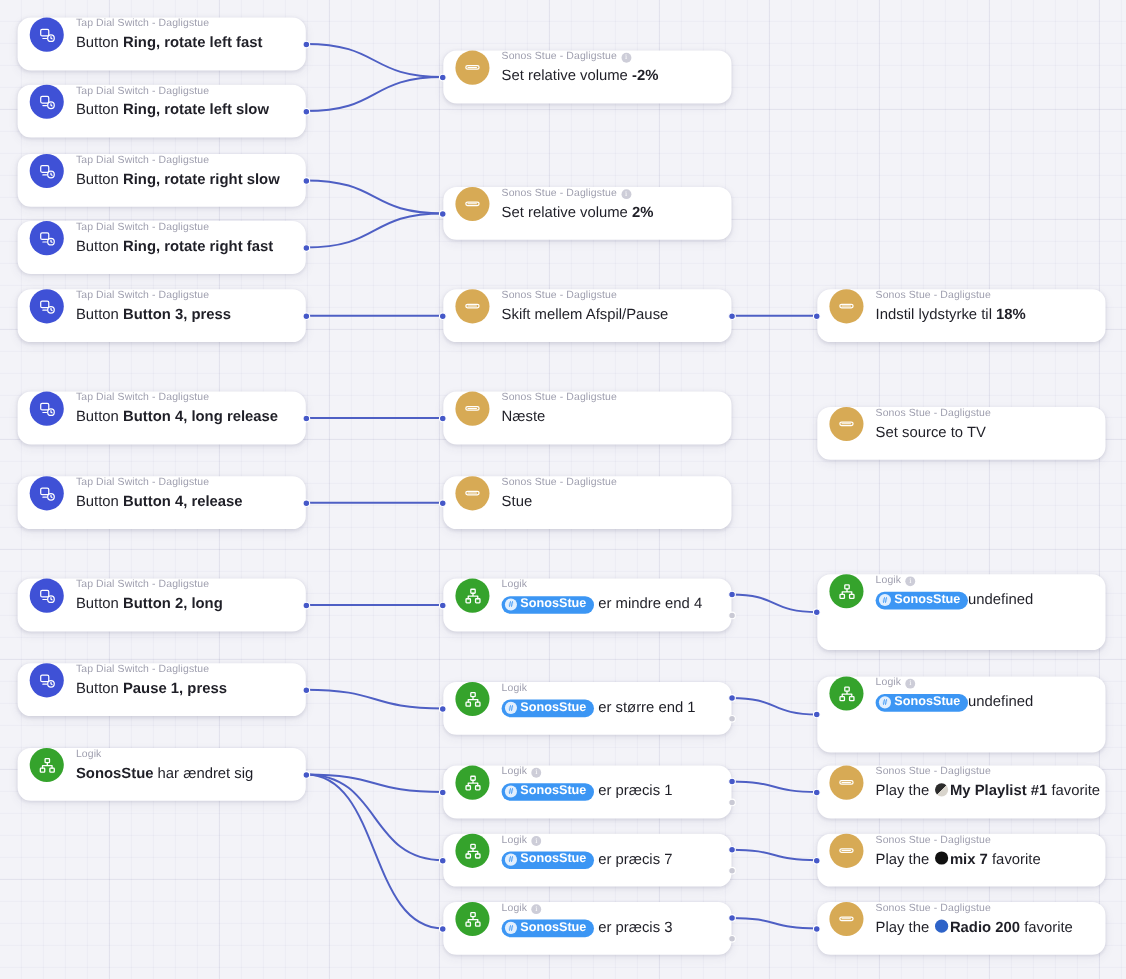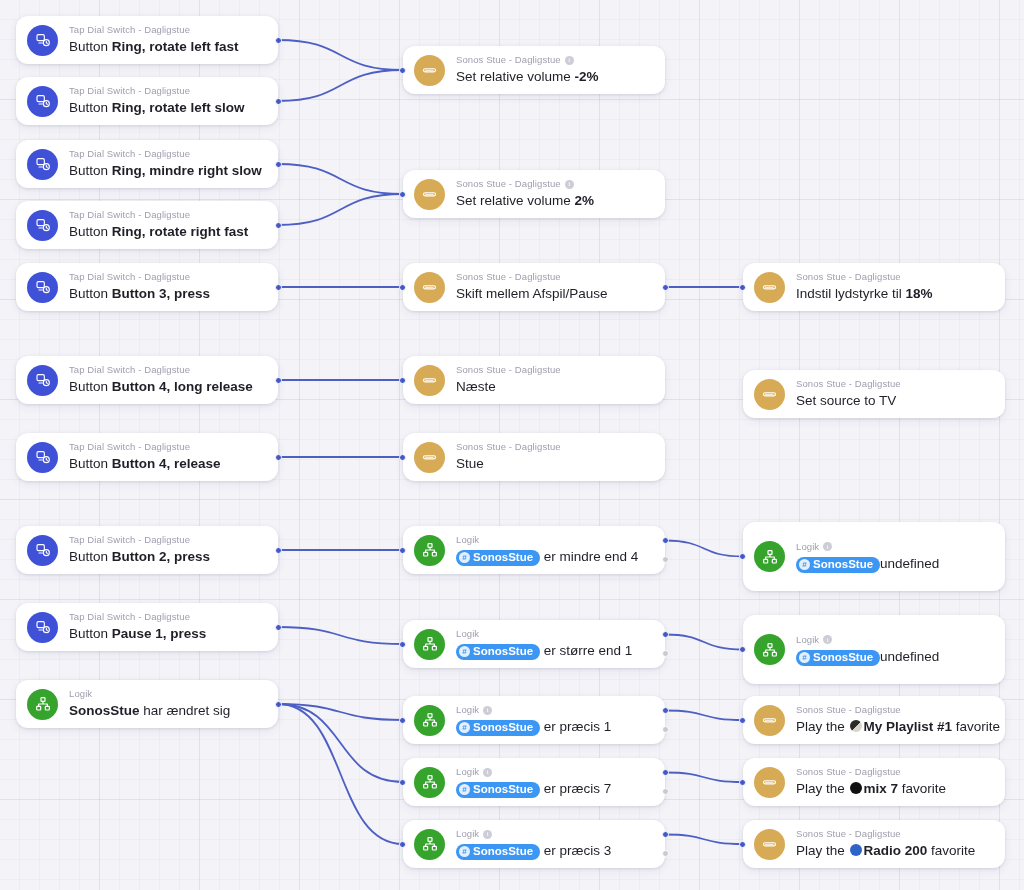--- a/index.html
+++ b/index.html
@@ -22,21 +22,20 @@
     background-size:100px 100px,100px 100px,20px 20px,20px 20px;
     background-position:-1px -1px,-1px -1px,-1px -1px,-1px -1px;
   }
   #edges{position:absolute;left:0;top:0;width:1024px;height:890px;pointer-events:none;}
   .node{
     position:absolute;
     background:#ffffff;
     border-radius:12px;
     box-shadow:0 1px 3px rgba(60,60,100,0.13), 0 3px 10px rgba(60,60,100,0.07);
     display:flex;
-    align-items:center;
     box-sizing:border-box;
     padding:0 14px 0 11px;
   }
   .node .avatar{
     width:31px;height:31px;border-radius:50%;
     flex:0 0 31px;
     display:flex;align-items:center;justify-content:center;
     margin-right:11px;
   }
   .av-switch{background:#3f51d6;}
@@ -160,21 +159,21 @@
             <rect x="3" y="4" width="11" height="9" rx="2"></rect>
             <path d="M6 16.5h5"></path>
             <circle cx="17" cy="16" r="4.5"></circle>
             <path d="M17 14v2l1.4 1"></path>
           </svg>
         </div>
         <div class="body">
           <div class="subtitle">
             <span>Tap Dial Switch - Dagligstue</span>
           </div>
-          <div class="title">Button <b>Ring, mindre right slow</b></div>
+          <div class="title">Button <b>Ring, rotate right slow</b></div>
         </div>
         <div class="port out" style="right: -4px; top: 20.5px;"></div>
       </div>
       <div class="node" style="left: 16px; top: 201px; width: 262px; height: 48px;">
         <div class="avatar av-switch">
           <svg width="16" height="16" viewBox="0 0 24 24" fill="none" stroke="#ffffff" stroke-width="1.7" stroke-linecap="round" stroke-linejoin="round">
             <rect x="3" y="4" width="11" height="9" rx="2"></rect>
             <path d="M6 16.5h5"></path>
             <circle cx="17" cy="16" r="4.5"></circle>
             <path d="M17 14v2l1.4 1"></path>
@@ -245,21 +244,21 @@
             <rect x="3" y="4" width="11" height="9" rx="2"></rect>
             <path d="M6 16.5h5"></path>
             <circle cx="17" cy="16" r="4.5"></circle>
             <path d="M17 14v2l1.4 1"></path>
           </svg>
         </div>
         <div class="body">
           <div class="subtitle">
             <span>Tap Dial Switch - Dagligstue</span>
           </div>
-          <div class="title">Button <b>Button 2, press</b></div>
+          <div class="title">Button <b>Button 2, long</b></div>
         </div>
         <div class="port out" style="right: -4px; top: 20.5px;"></div>
       </div>
       <div class="node" style="left: 16px; top: 603px; width: 262px; height: 48px;">
         <div class="avatar av-switch">
           <svg width="16" height="16" viewBox="0 0 24 24" fill="none" stroke="#ffffff" stroke-width="1.7" stroke-linecap="round" stroke-linejoin="round">
             <rect x="3" y="4" width="11" height="9" rx="2"></rect>
             <path d="M6 16.5h5"></path>
             <circle cx="17" cy="16" r="4.5"></circle>
             <path d="M17 14v2l1.4 1"></path>

